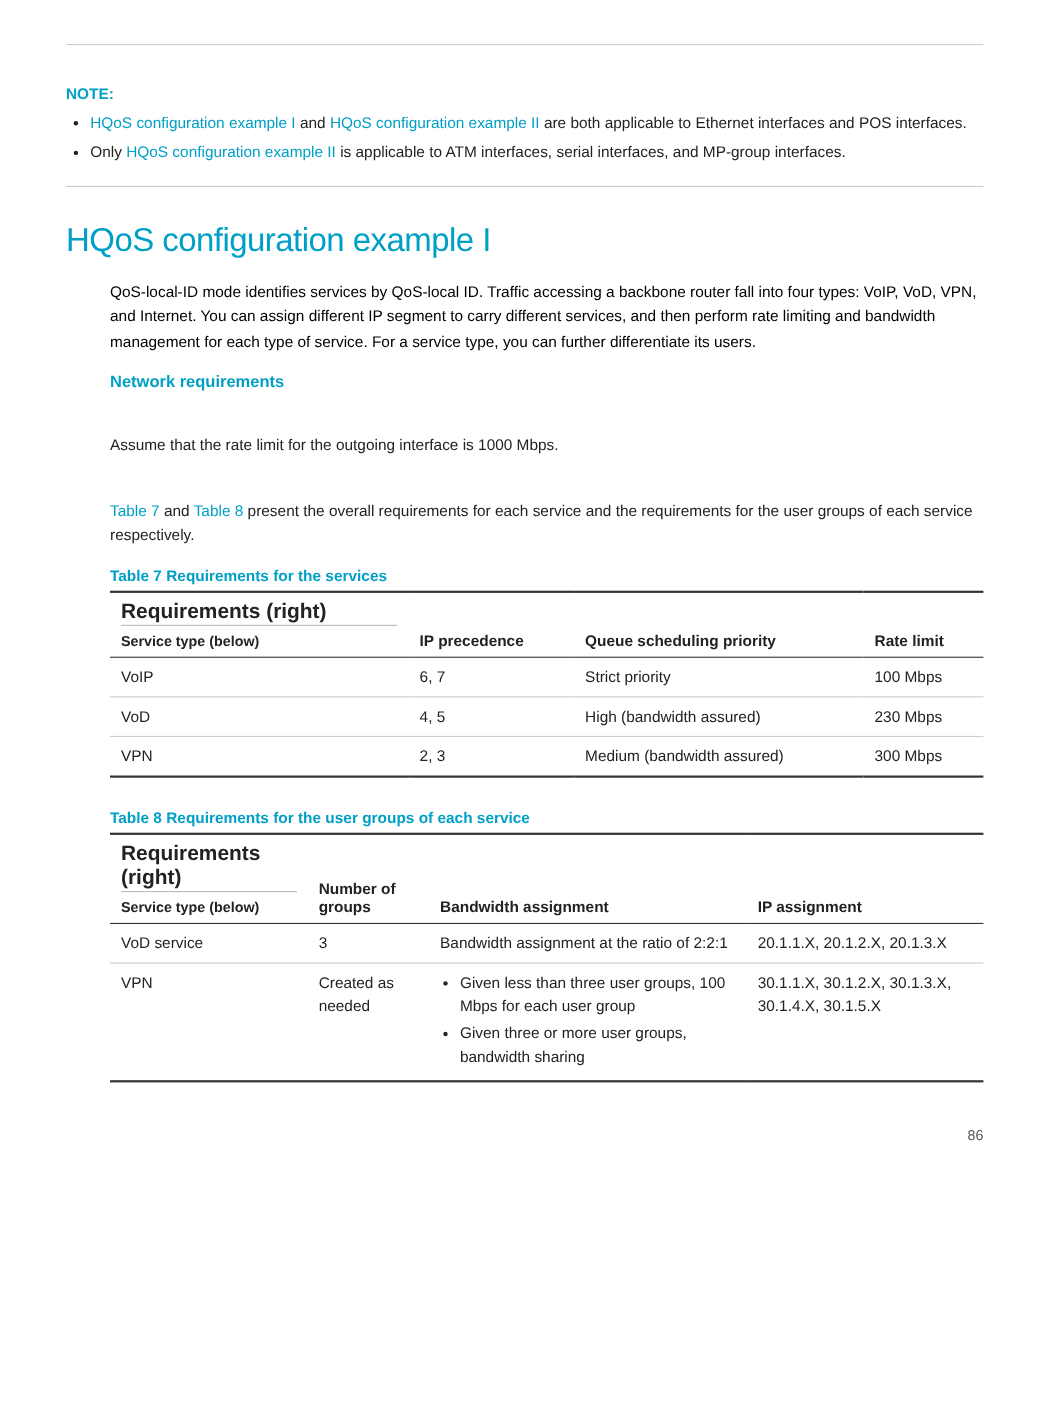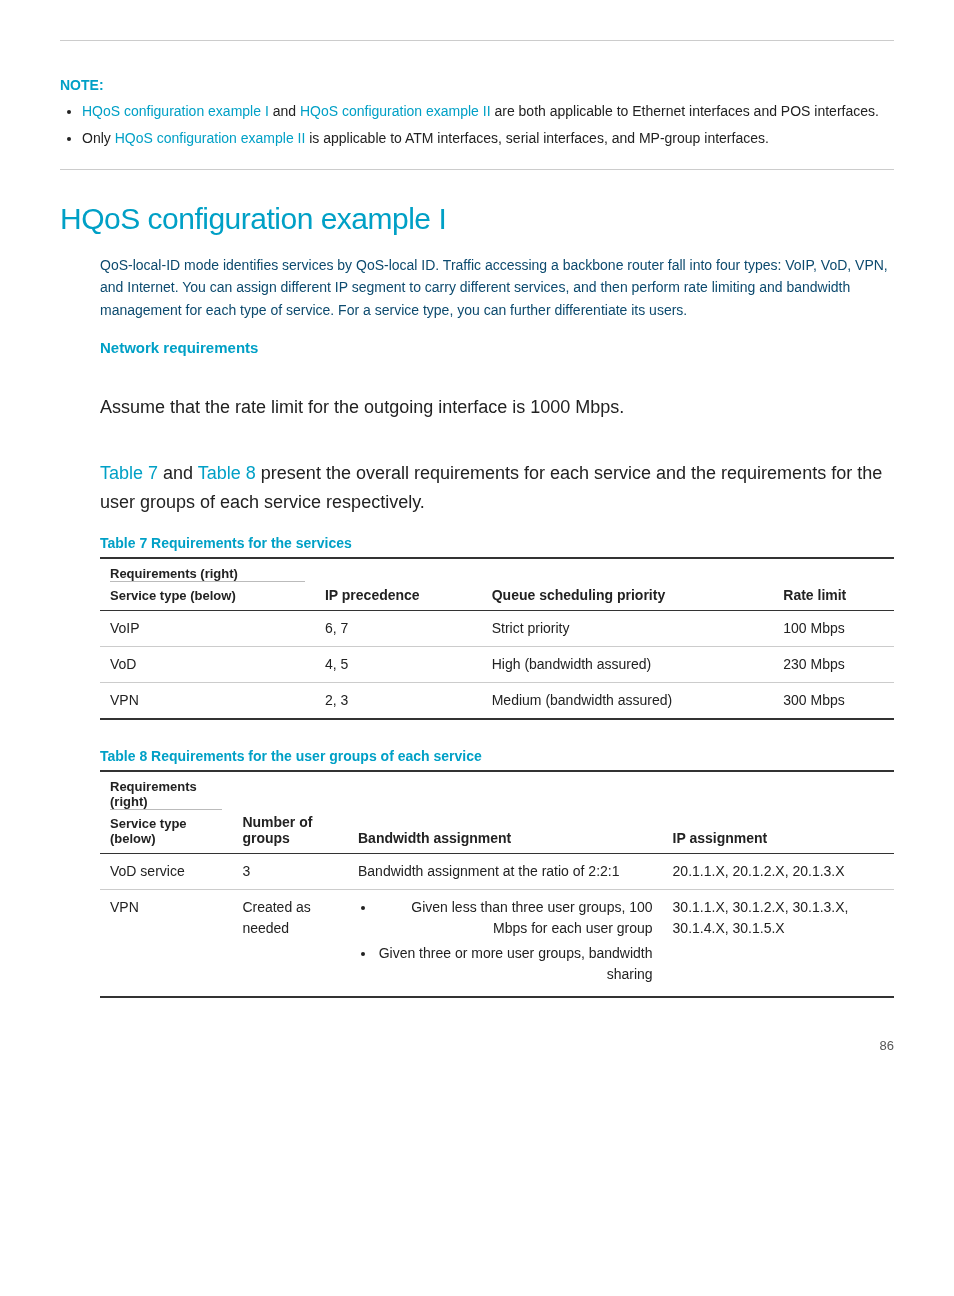--- a/index.html
+++ b/index.html
@@ -48,32 +48,32 @@
     }
 
     .section-body {
       padding-left: 40px;
     }
 
     .intro-text {
       font-size: 14px;
       line-height: 1.6;
       margin-bottom: 18px;
-      color: #0c4a6e;
+      color: #000000;
     }
 
     .network-req-heading {
       color: #00a0c6;
       font-size: 15px;
       font-weight: bold;
       margin-bottom: 8px;
     }
 
     .body-para {
-      font-size: 18px;
+      font-size: 14px;
       line-height: 1.6;
       margin-bottom: 12px;
       color: #222;
       margin-top: 37px;
     }
 
     .table-caption {
       color: #00a0c6;
       font-size: 14px;
       font-weight: bold;
@@ -110,21 +110,21 @@
     }
 
     td {
       padding: 7px 10px;
       vertical-align: top;
       font-size: 14px;
       line-height: 1.5;
     }
 
     .th-right {
-      font-size: 13px;
+      font-size: 19px;
       font-weight: bold;
     }
     .th-below {
       font-size: 13px;
       font-weight: bold;
     }
 
     .divider-line {
       border: none;
       border-top: 1px solid #bbb;
@@ -134,21 +134,20 @@
     .page-number {
       text-align: right;
       color: #555;
       font-size: 13px;
       margin-top: 40px;
     }
 
     .bullet-list {
       padding-left: 18px;
       margin: 0;
-      text-align: right;
     }
     .bullet-list li {
       margin-bottom: 4px;
       line-height: 1.5;
     }
   </style>
 </head>
 <body>
 
 <div class="note-box">

